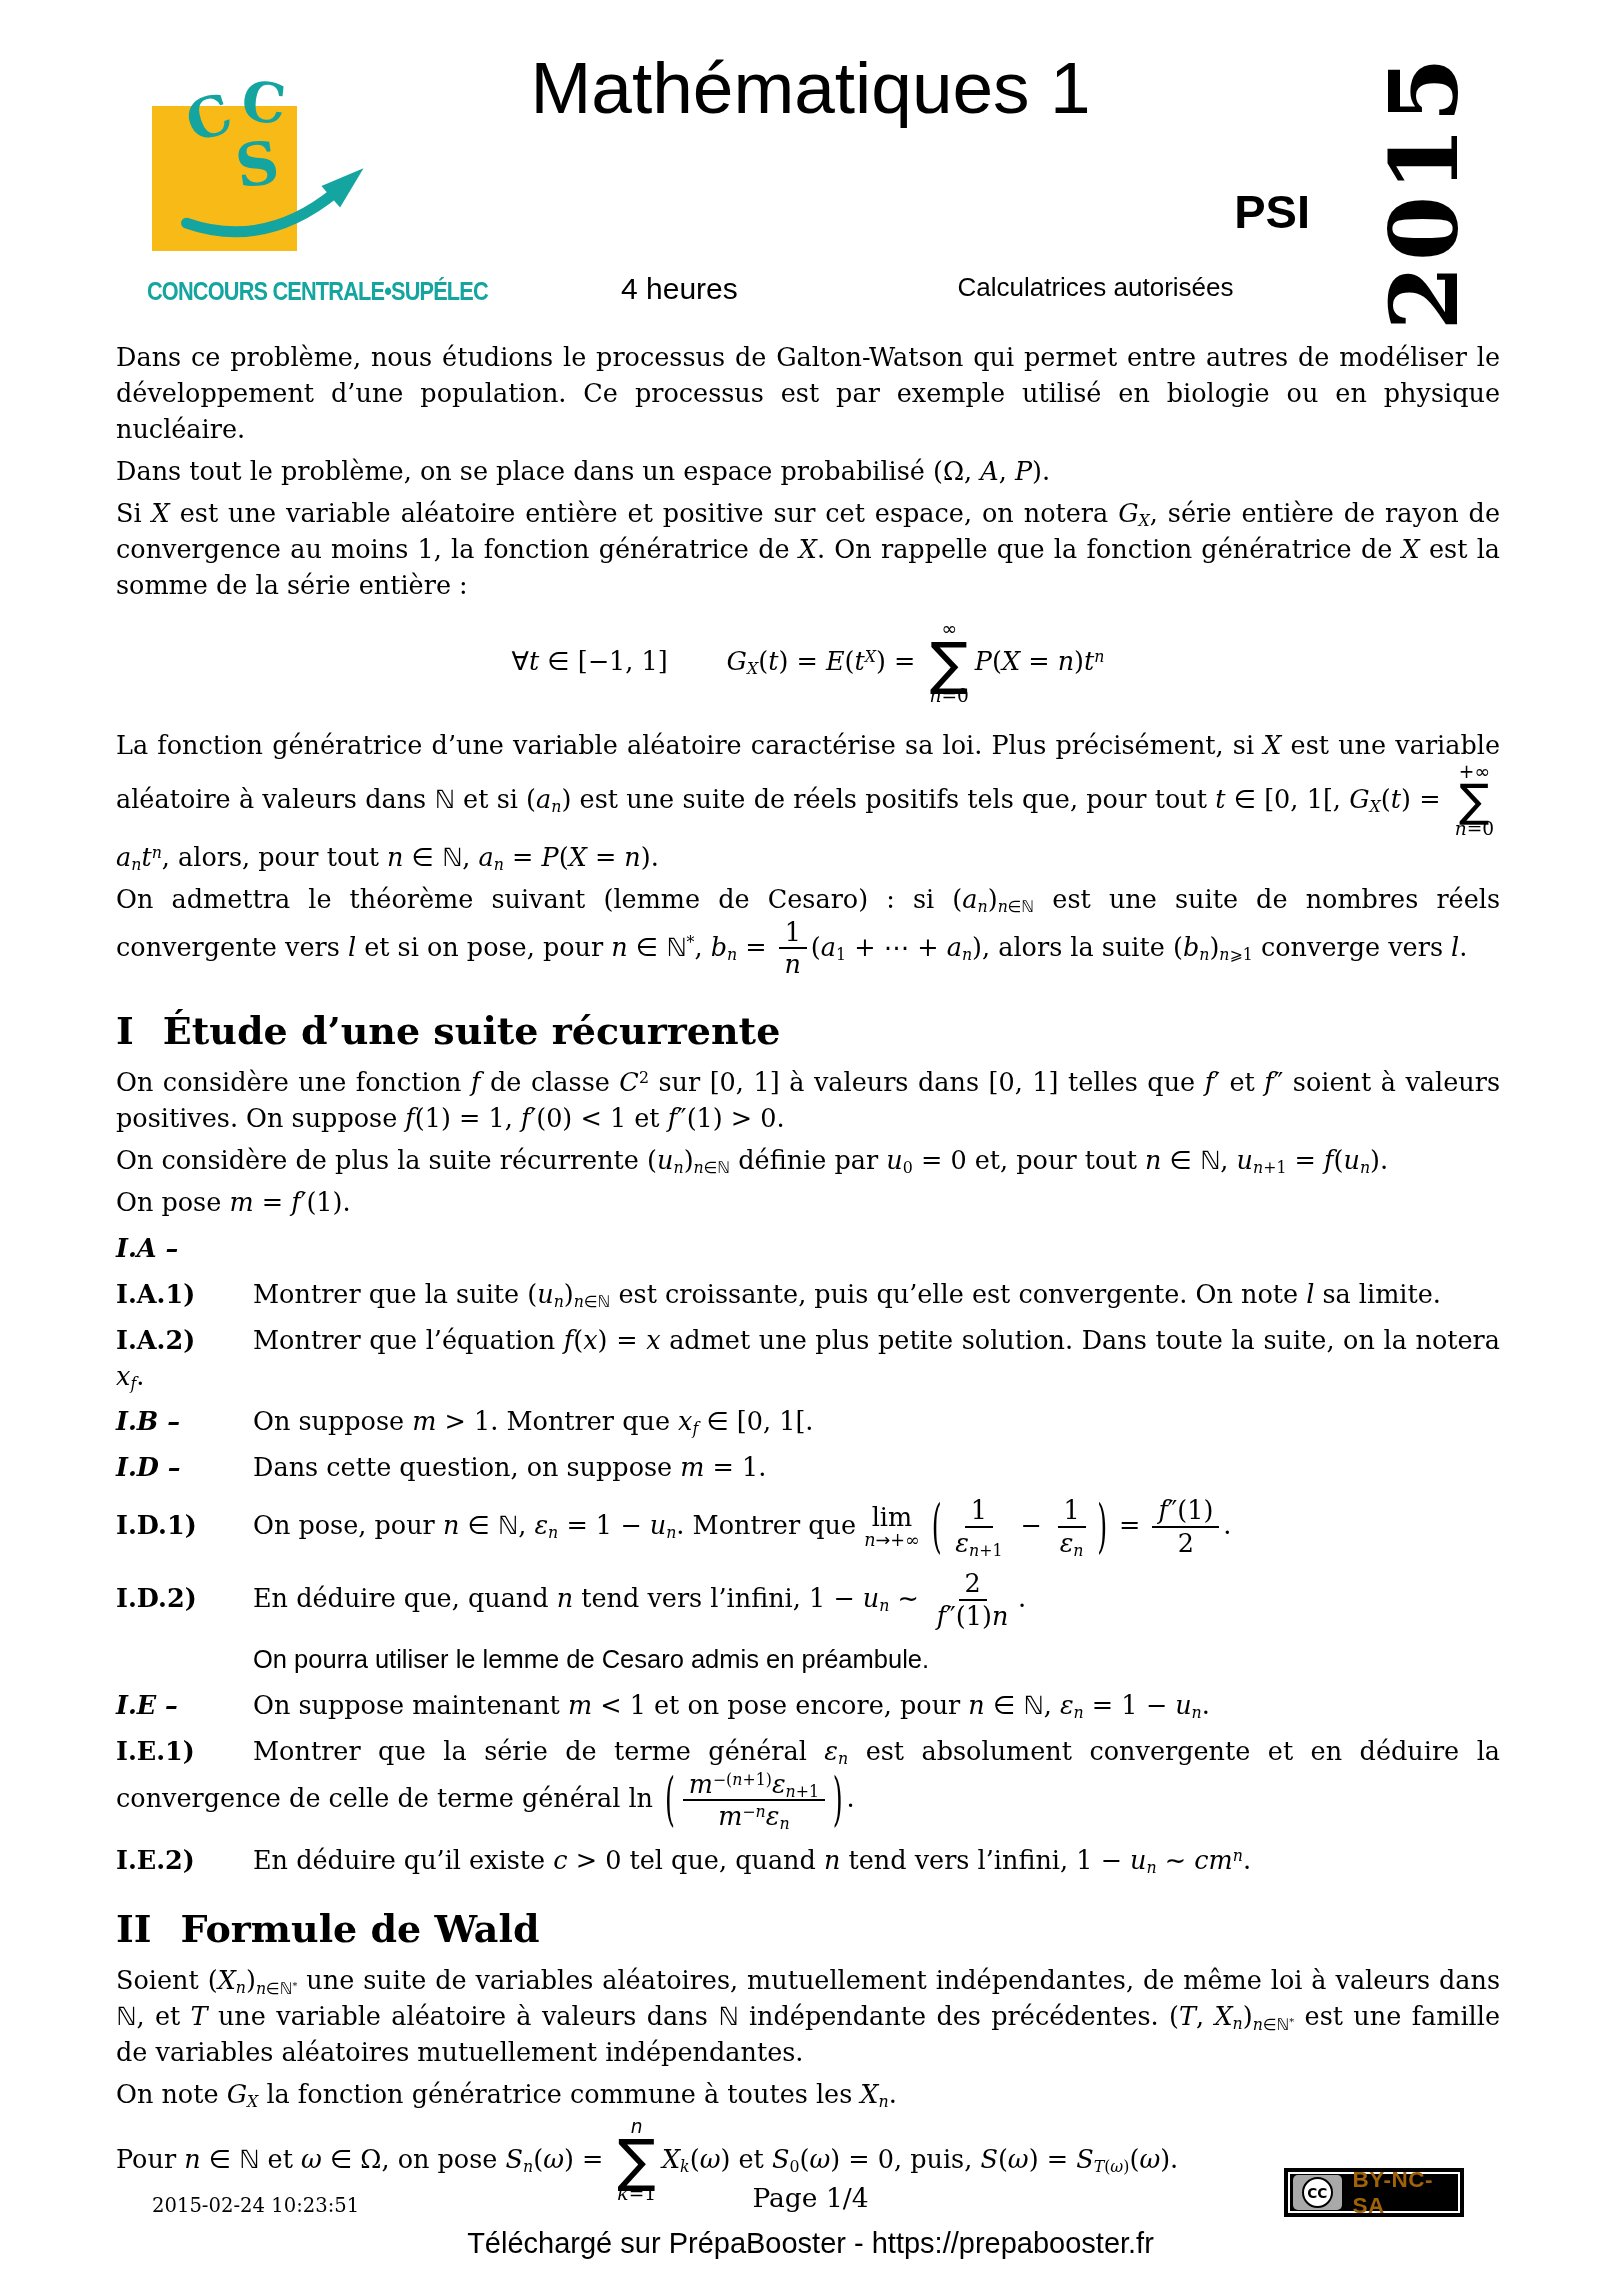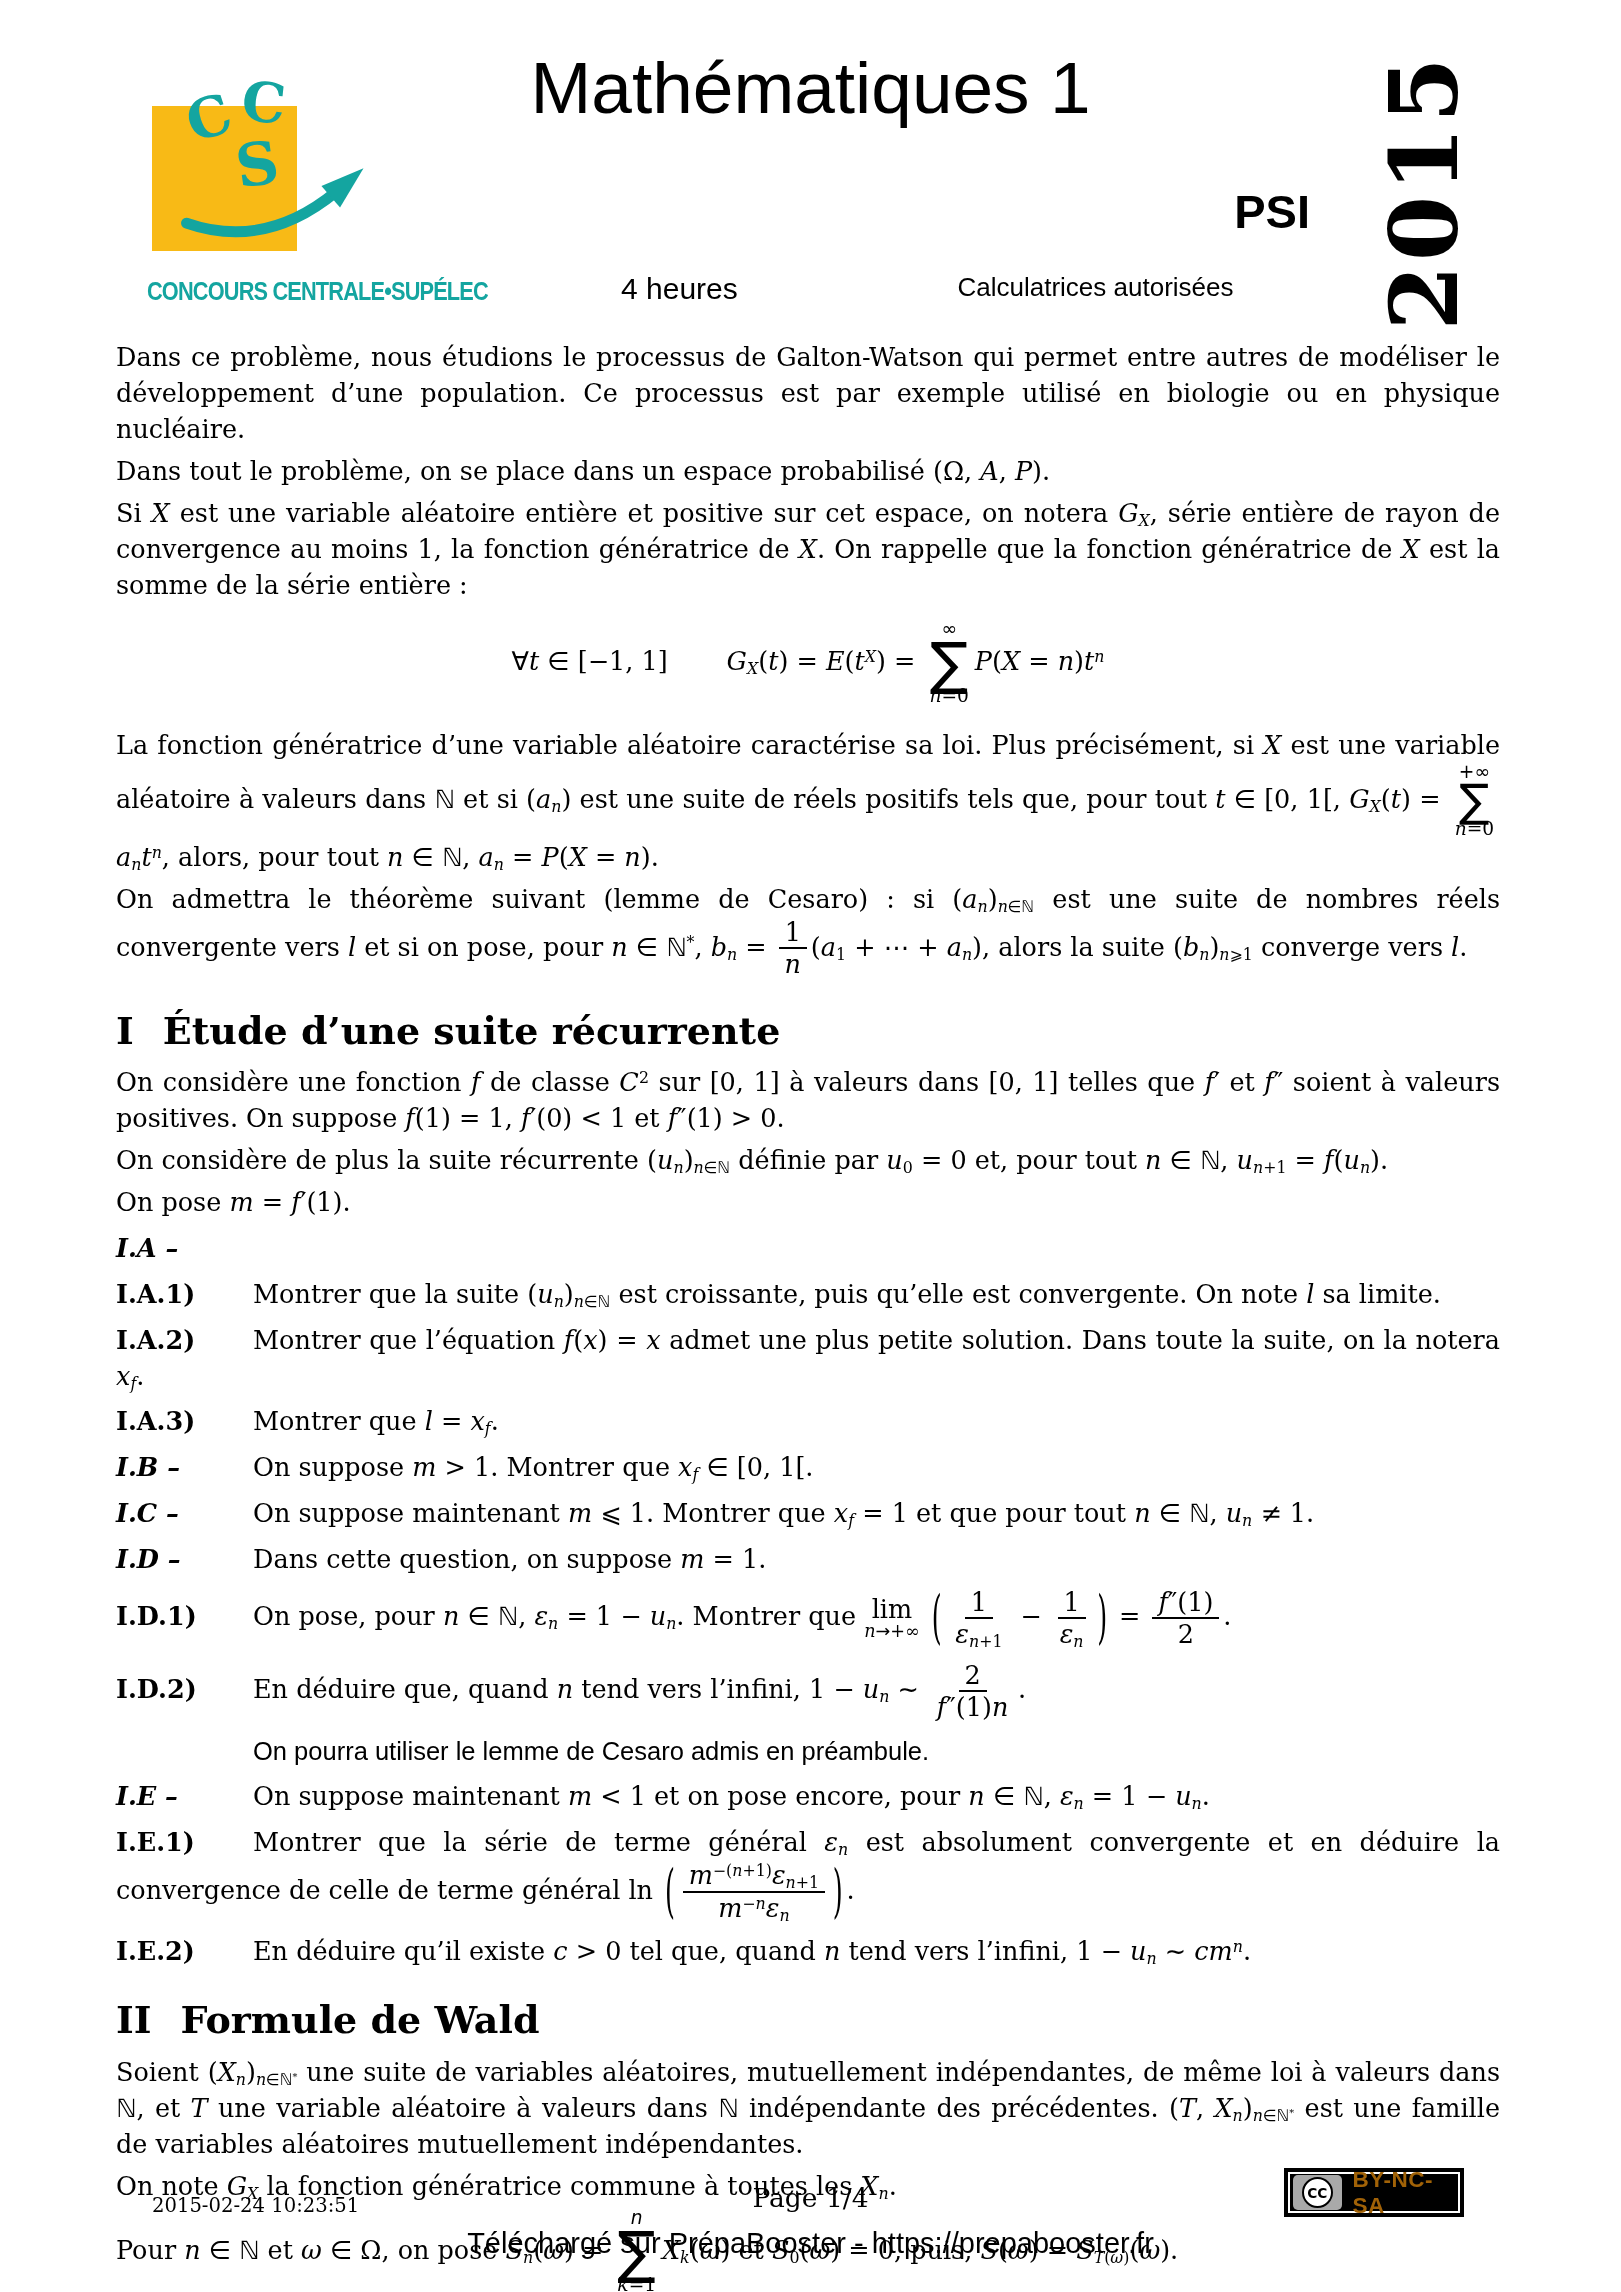--- a/index.html
+++ b/index.html
@@ -116,23 +116,21 @@
     <h2 class="sec">
       <span class="secnum">I</span><span>Étude d’une suite récurrente</span>
     </h2>
     <p class="para">On considère une fonction <i>f</i> de classe <span class="scr">C</span><sup>2</sup> sur [0, 1] à valeurs dans [0, 1] telles que <i>f</i>′ et <i>f</i>″ soient à valeurs positives. On suppose <i>f</i>(1) = 1, <i>f</i>′(0) &lt; 1 et <i>f</i>″(1) &gt; 0.</p>
     <p class="para">On considère de plus la suite récurrente (<i>u</i><sub><i>n</i></sub>)<sub><i>n</i><span class="m">∈</span><span class="bb">ℕ</span></sub> définie par <i>u</i><sub>0</sub> = 0 et, pour tout <i>n</i> <span class="m">∈</span> <span class="bb">ℕ</span>, <i>u</i><sub><i>n</i>+1</sub> = <i>f</i>(<i>u</i><sub><i>n</i></sub>).</p>
     <p class="para">On pose <i>m</i> = <i>f</i>′(1).</p>
 
     <p class="q"><span class="qpart">I.A –</span><span></span></p>
     <p class="q"><span class="qnum">I.A.1)</span><span>Montrer que la suite (<i>u</i><sub><i>n</i></sub>)<sub><i>n</i><span class="m">∈</span><span class="bb">ℕ</span></sub> est croissante, puis qu’elle est convergente. On note <i>l</i> sa limite.</span></p>
     <p class="q"><span class="qnum">I.A.2)</span><span>Montrer que l’équation <i>f</i>(<i>x</i>) = <i>x</i> admet une plus petite solution. Dans toute la suite, on la notera <i>x</i><sub><i>f</i></sub>.</span></p>
-    <p class="q"><span class="qnum">I.A.3)</span><span>Montrer que <i>l</i> = <i>x</i><sub><i>f</i></sub>.</span></p>
     <p class="q"><span class="qpart">I.B –</span><span>On suppose <i>m</i> &gt; 1. Montrer que <i>x</i><sub><i>f</i></sub> <span class="m">∈</span> [0, 1[.</span></p>
-    <p class="q"><span class="qpart">I.C –</span><span>On suppose maintenant <i>m</i> <span class="m">⩽</span> 1. Montrer que <i>x</i><sub><i>f</i></sub> = 1 et que pour tout <i>n</i> <span class="m">∈</span> <span class="bb">ℕ</span>, <i>u</i><sub><i>n</i></sub> <span class="m">≠</span> 1.</span></p>
     <p class="q"><span class="qpart">I.D –</span><span>Dans cette question, on suppose <i>m</i> = 1.</span></p>
     <p class="q"><span class="qnum">I.D.1)</span><span>On pose, pour <i>n</i> <span class="m">∈</span> <span class="bb">ℕ</span>, <i>ε</i><sub><i>n</i></sub> = 1 − <i>u</i><sub><i>n</i></sub>. Montrer que <span class="lim">
             <span>lim</span>
             <span class="ll"><i>n</i><span class="m">→</span>+∞</span>
           </span> <span class="bp">(</span><span class="frac">
             <span class="ft">1</span>
             <span class="fb"><i>ε</i><sub><i>n</i>+1</sub></span>
           </span> − <span class="frac">
             <span class="ft">1</span>
             <span class="fb"><i>ε</i><sub><i>n</i></sub></span>

